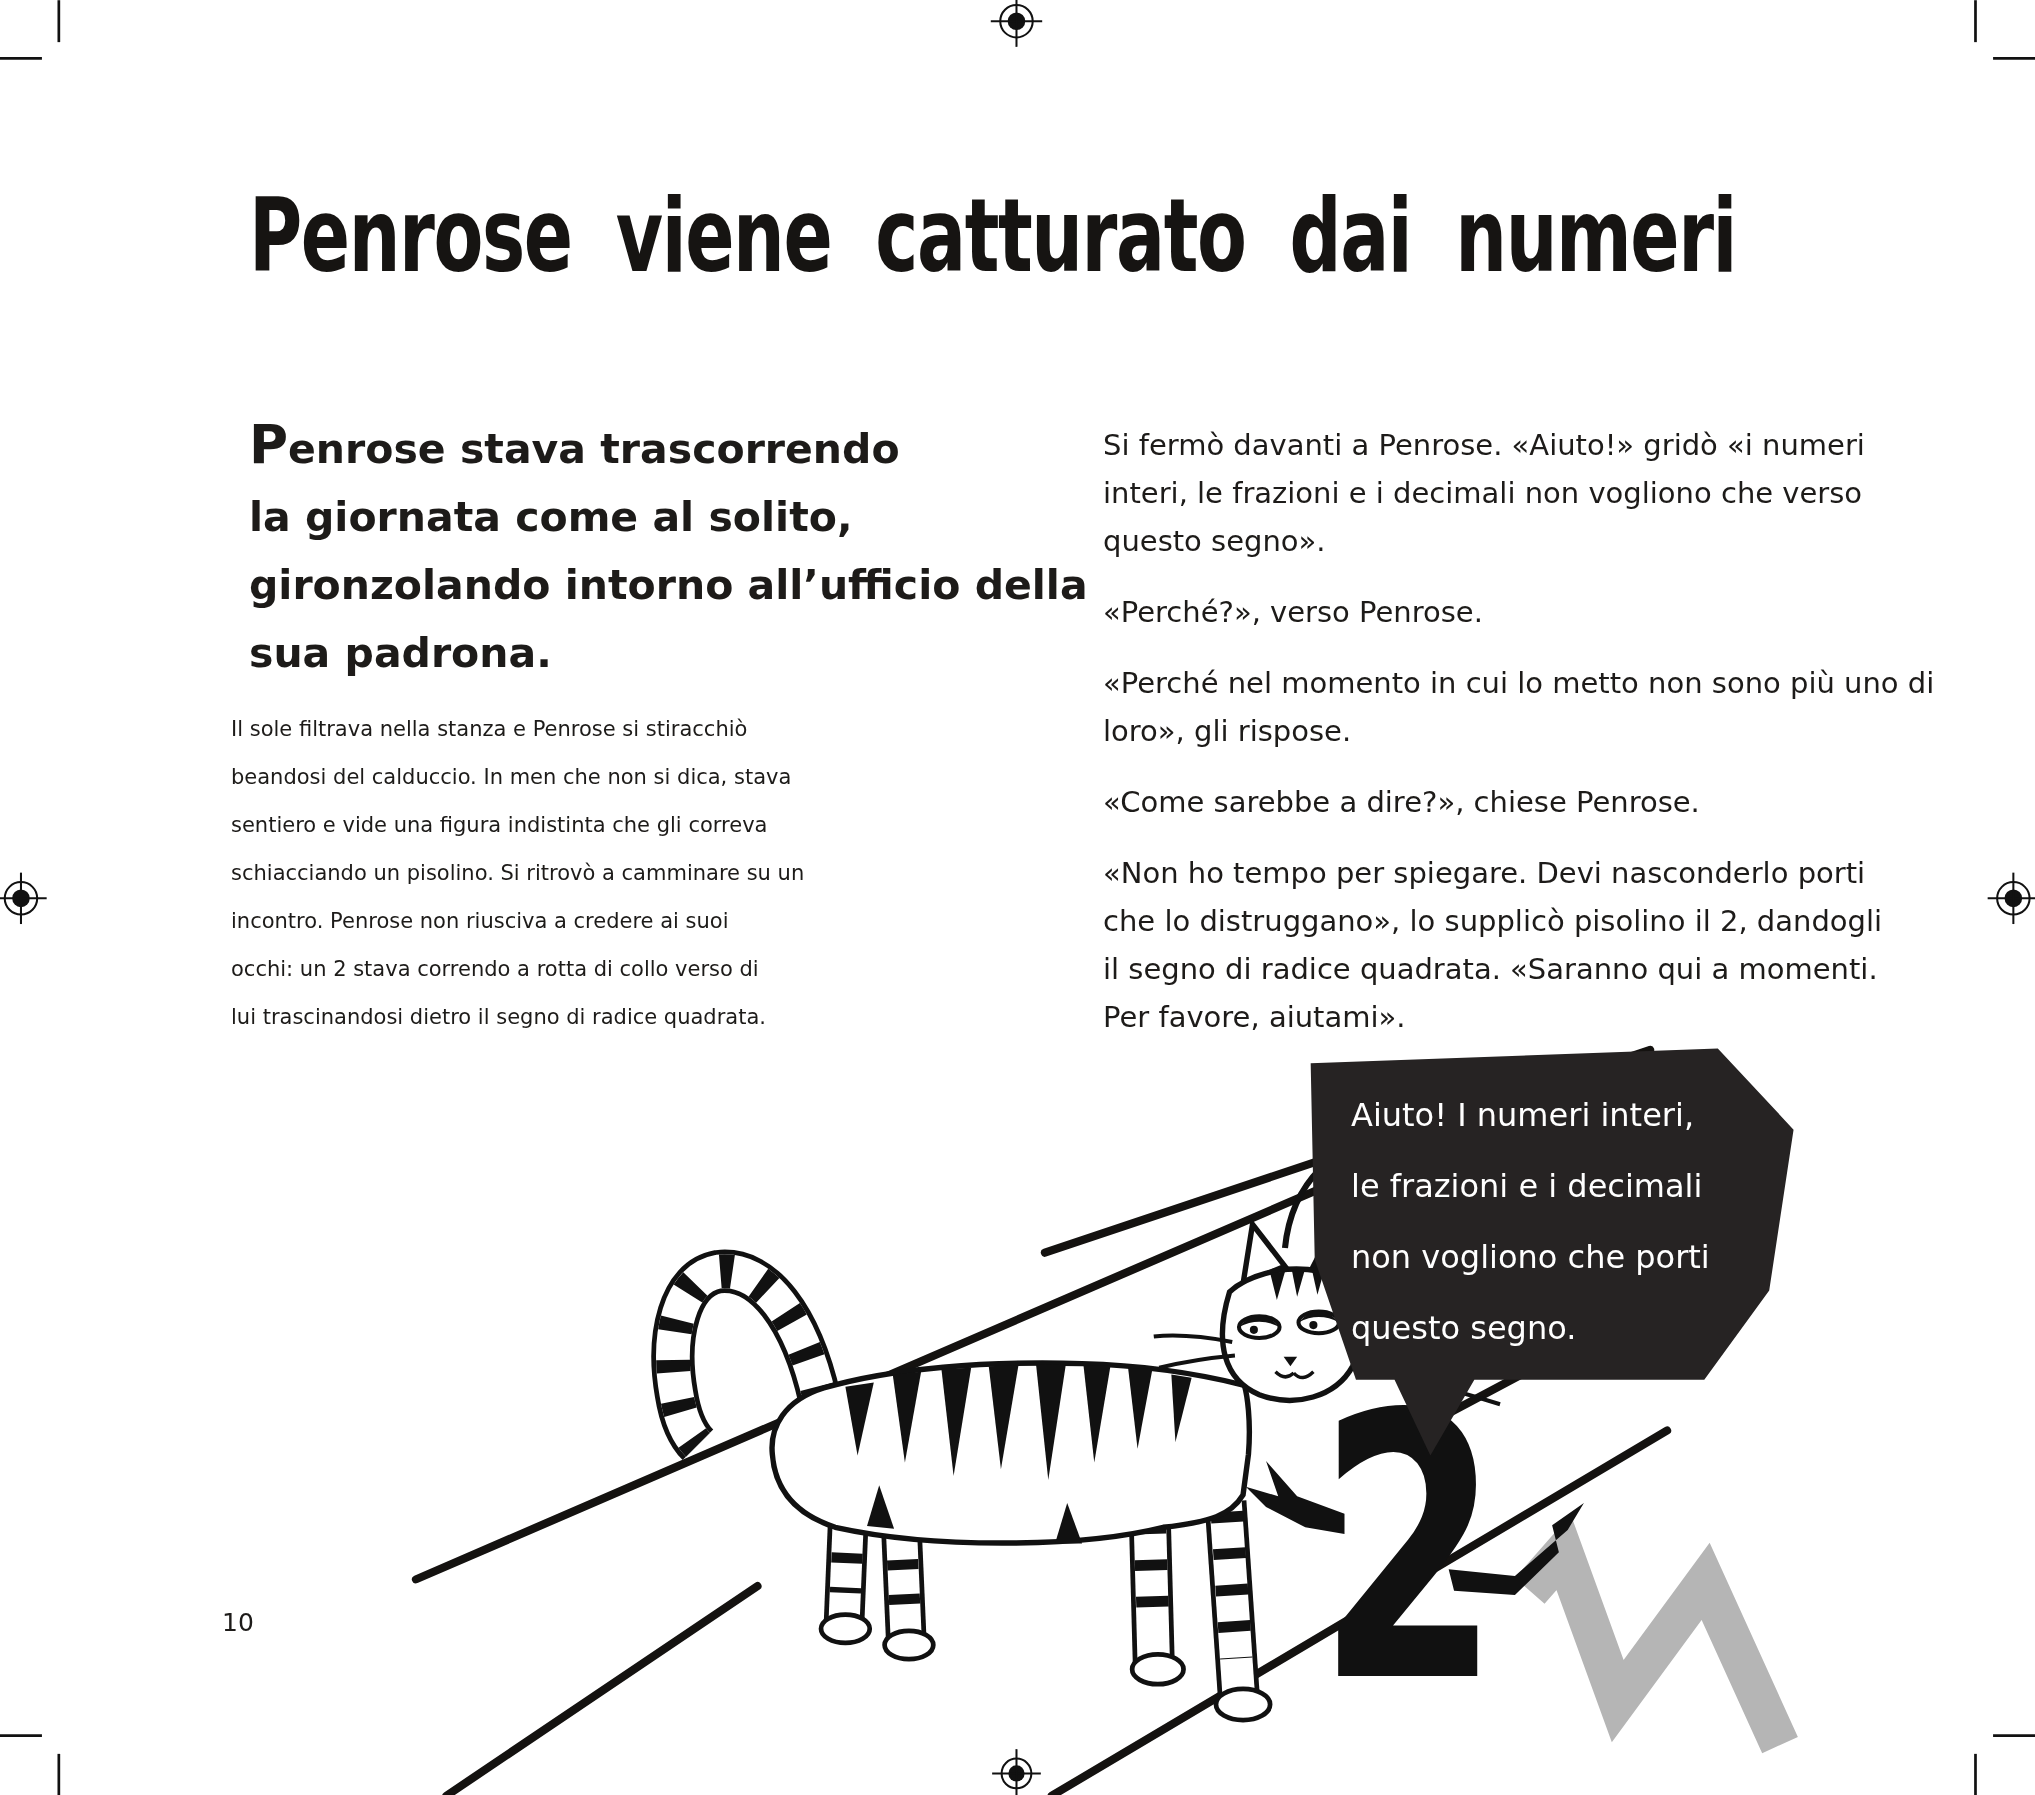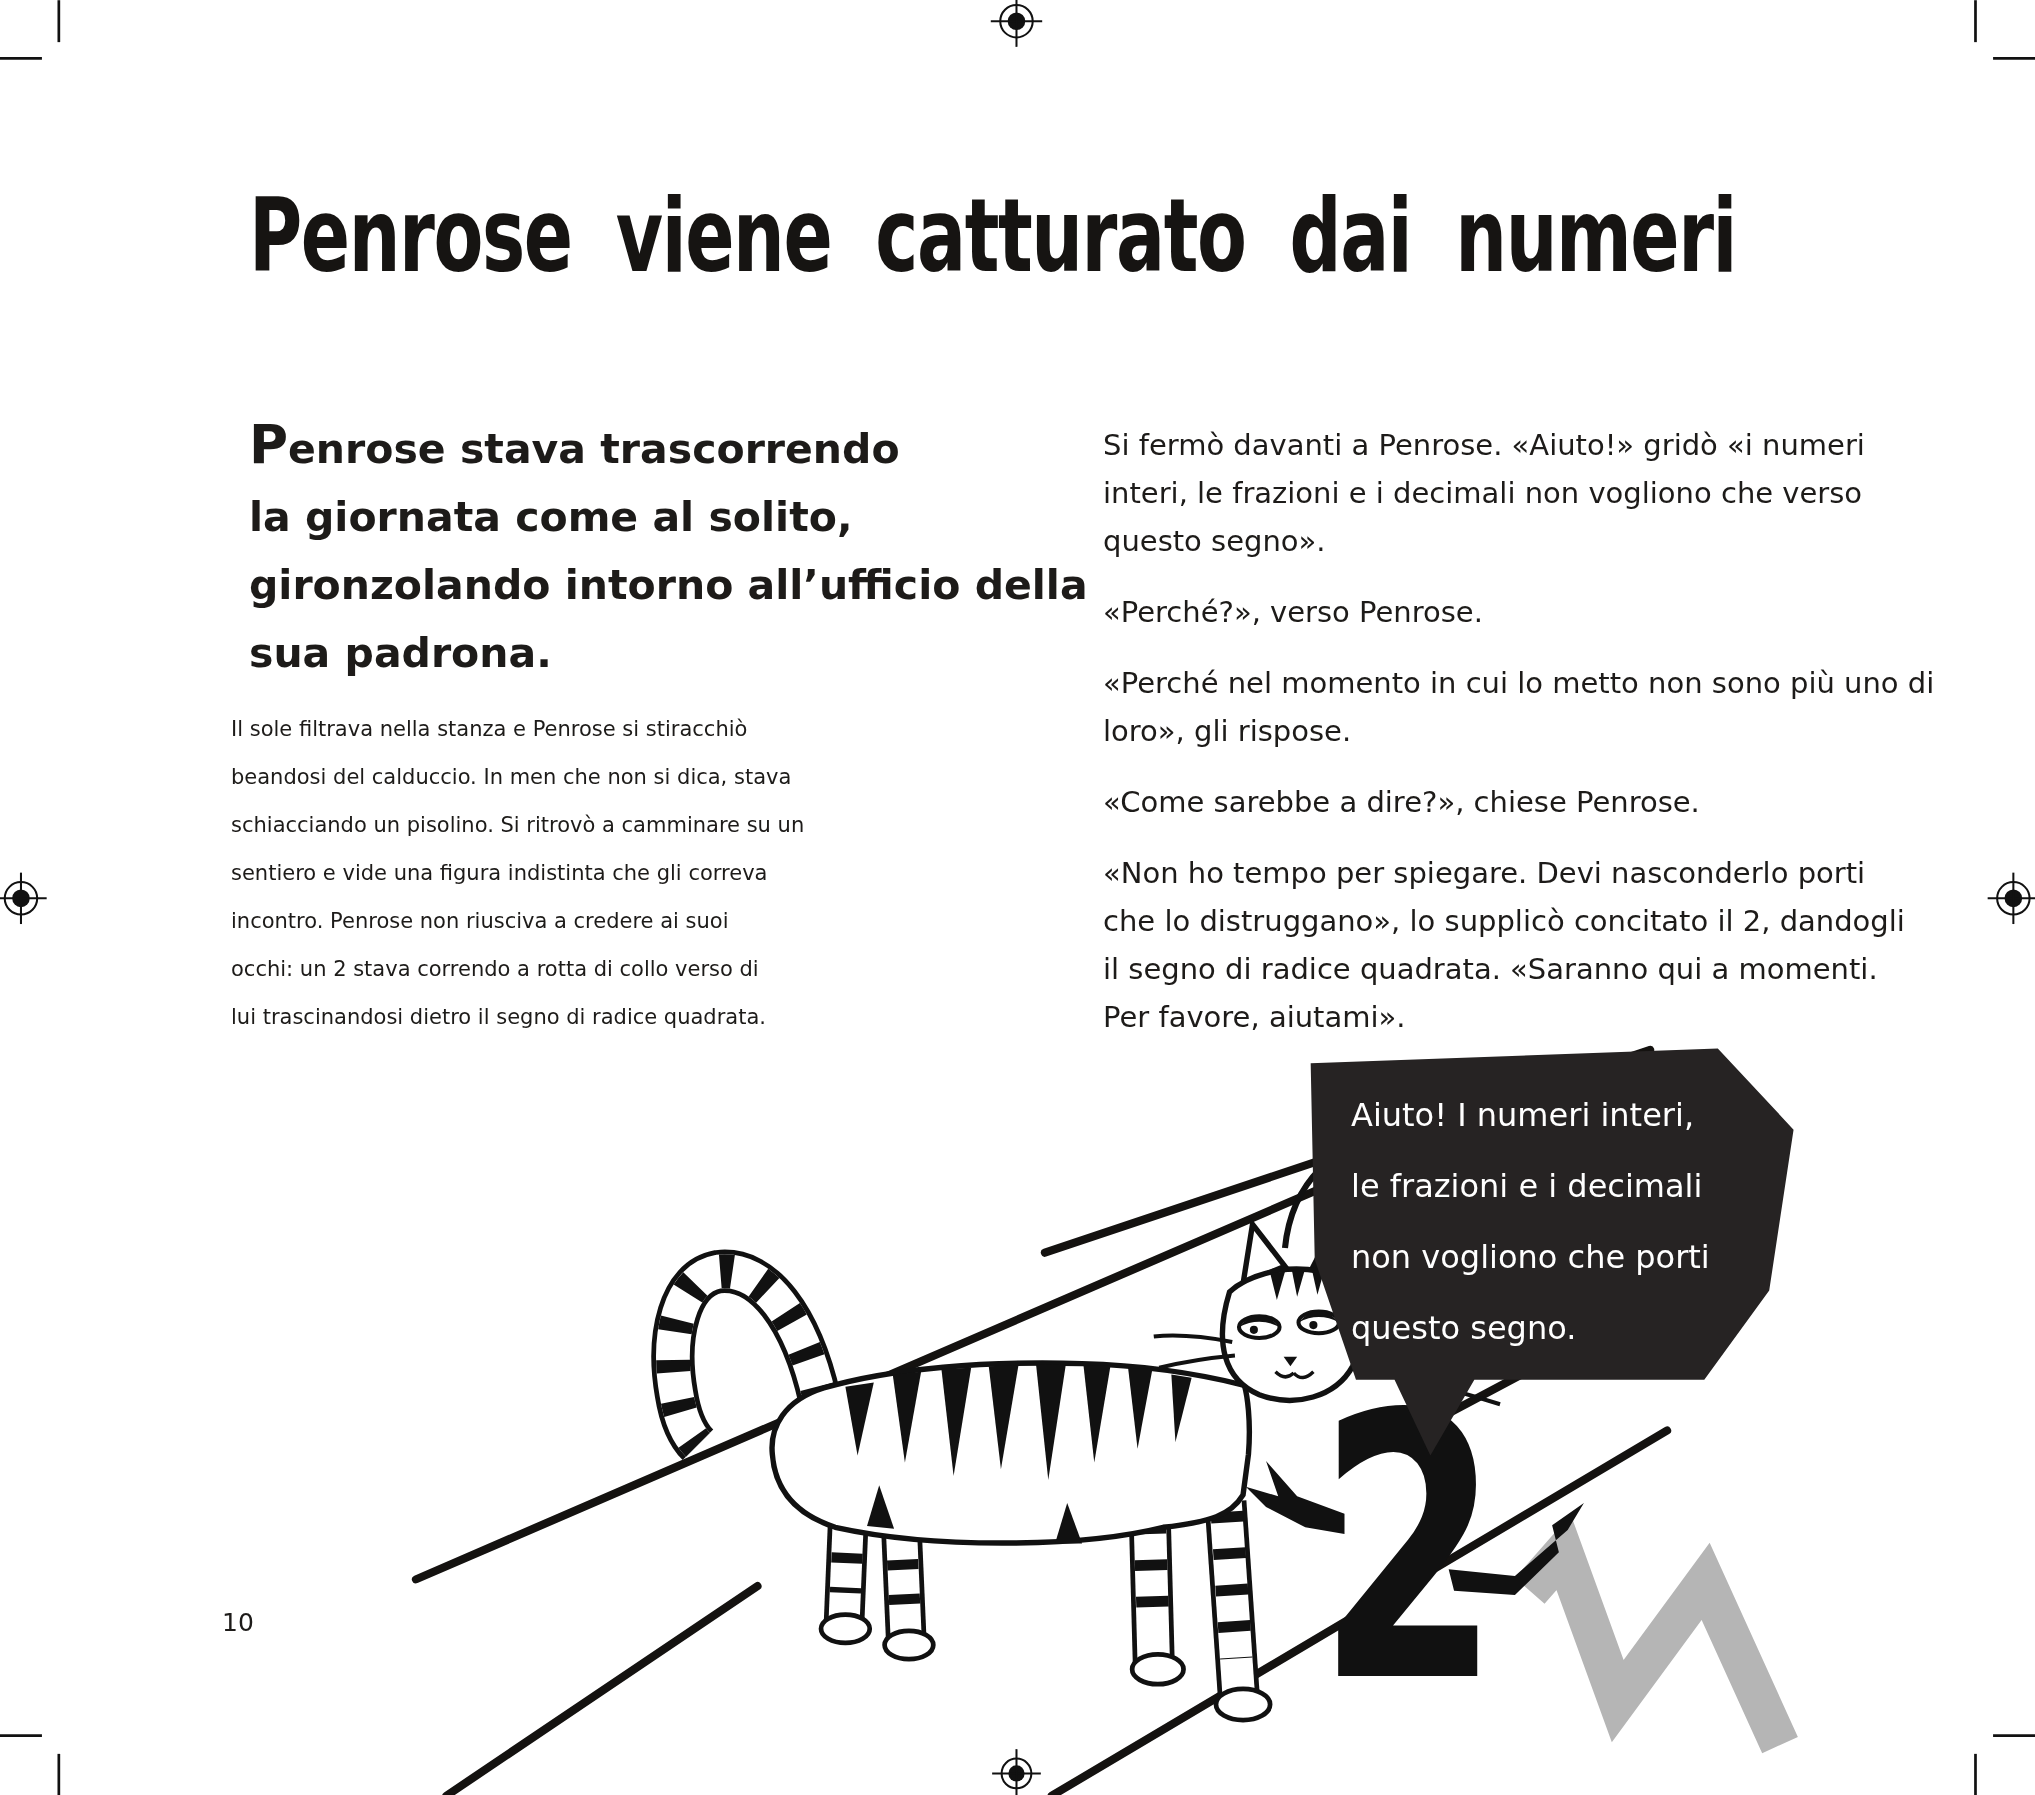--- a/index.html
+++ b/index.html
@@ -174,22 +174,22 @@
   <div class="txt intro">
     <div class="line">Penrose stava trascorrendo</div>
     <div class="line">la giornata come al solito,</div>
     <div class="line">gironzolando intorno all’ufficio della</div>
     <div class="line">sua padrona.</div>
   </div>
 
   <div class="txt bodycol">
     <div class="line">Il sole filtrava nella stanza e Penrose si stiracchiò</div>
     <div class="line">beandosi del calduccio. In men che non si dica, stava</div>
+    <div class="line">sentiero e vide una figura indistinta che gli correva</div>
     <div class="line">schiacciando un pisolino. Si ritrovò a camminare su un</div>
-    <div class="line">sentiero e vide una figura indistinta che gli correva</div>
     <div class="line">incontro. Penrose non riusciva a credere ai suoi</div>
     <div class="line">occhi: un 2 stava correndo a rotta di collo verso di</div>
     <div class="line">lui trascinandosi dietro il segno di radice quadrata.</div>
   </div>
 
   <div class="txt rightcol">
     <div class="para">
       <div>Si fermò davanti a Penrose. «Aiuto!» gridò «i numeri</div>
       <div>interi, le frazioni e i decimali non vogliono che verso</div>
       <div>questo segno».</div>
@@ -199,21 +199,21 @@
     </div>
     <div class="para">
       <div>«Perché nel momento in cui lo metto non sono più uno di</div>
       <div>loro», gli rispose.</div>
     </div>
     <div class="para">
       <div>«Come sarebbe a dire?», chiese Penrose.</div>
     </div>
     <div class="para">
       <div>«Non ho tempo per spiegare. Devi nasconderlo porti</div>
-      <div>che lo distruggano», lo supplicò concitato il 2, dandogli</div>
+      <div>che lo distruggano», lo supplicò pisolino il 2, dandogli</div>
       <div>il segno di radice quadrata. «Saranno qui a momenti.</div>
       <div>Per favore, aiutami».</div>
     </div>
   </div>
 
   <div class="txt bubble-text">
     <div class="line">Aiuto! I numeri interi,</div>
     <div class="line">le frazioni e i decimali</div>
     <div class="line">non vogliono che porti</div>
     <div class="line">questo segno.</div>

